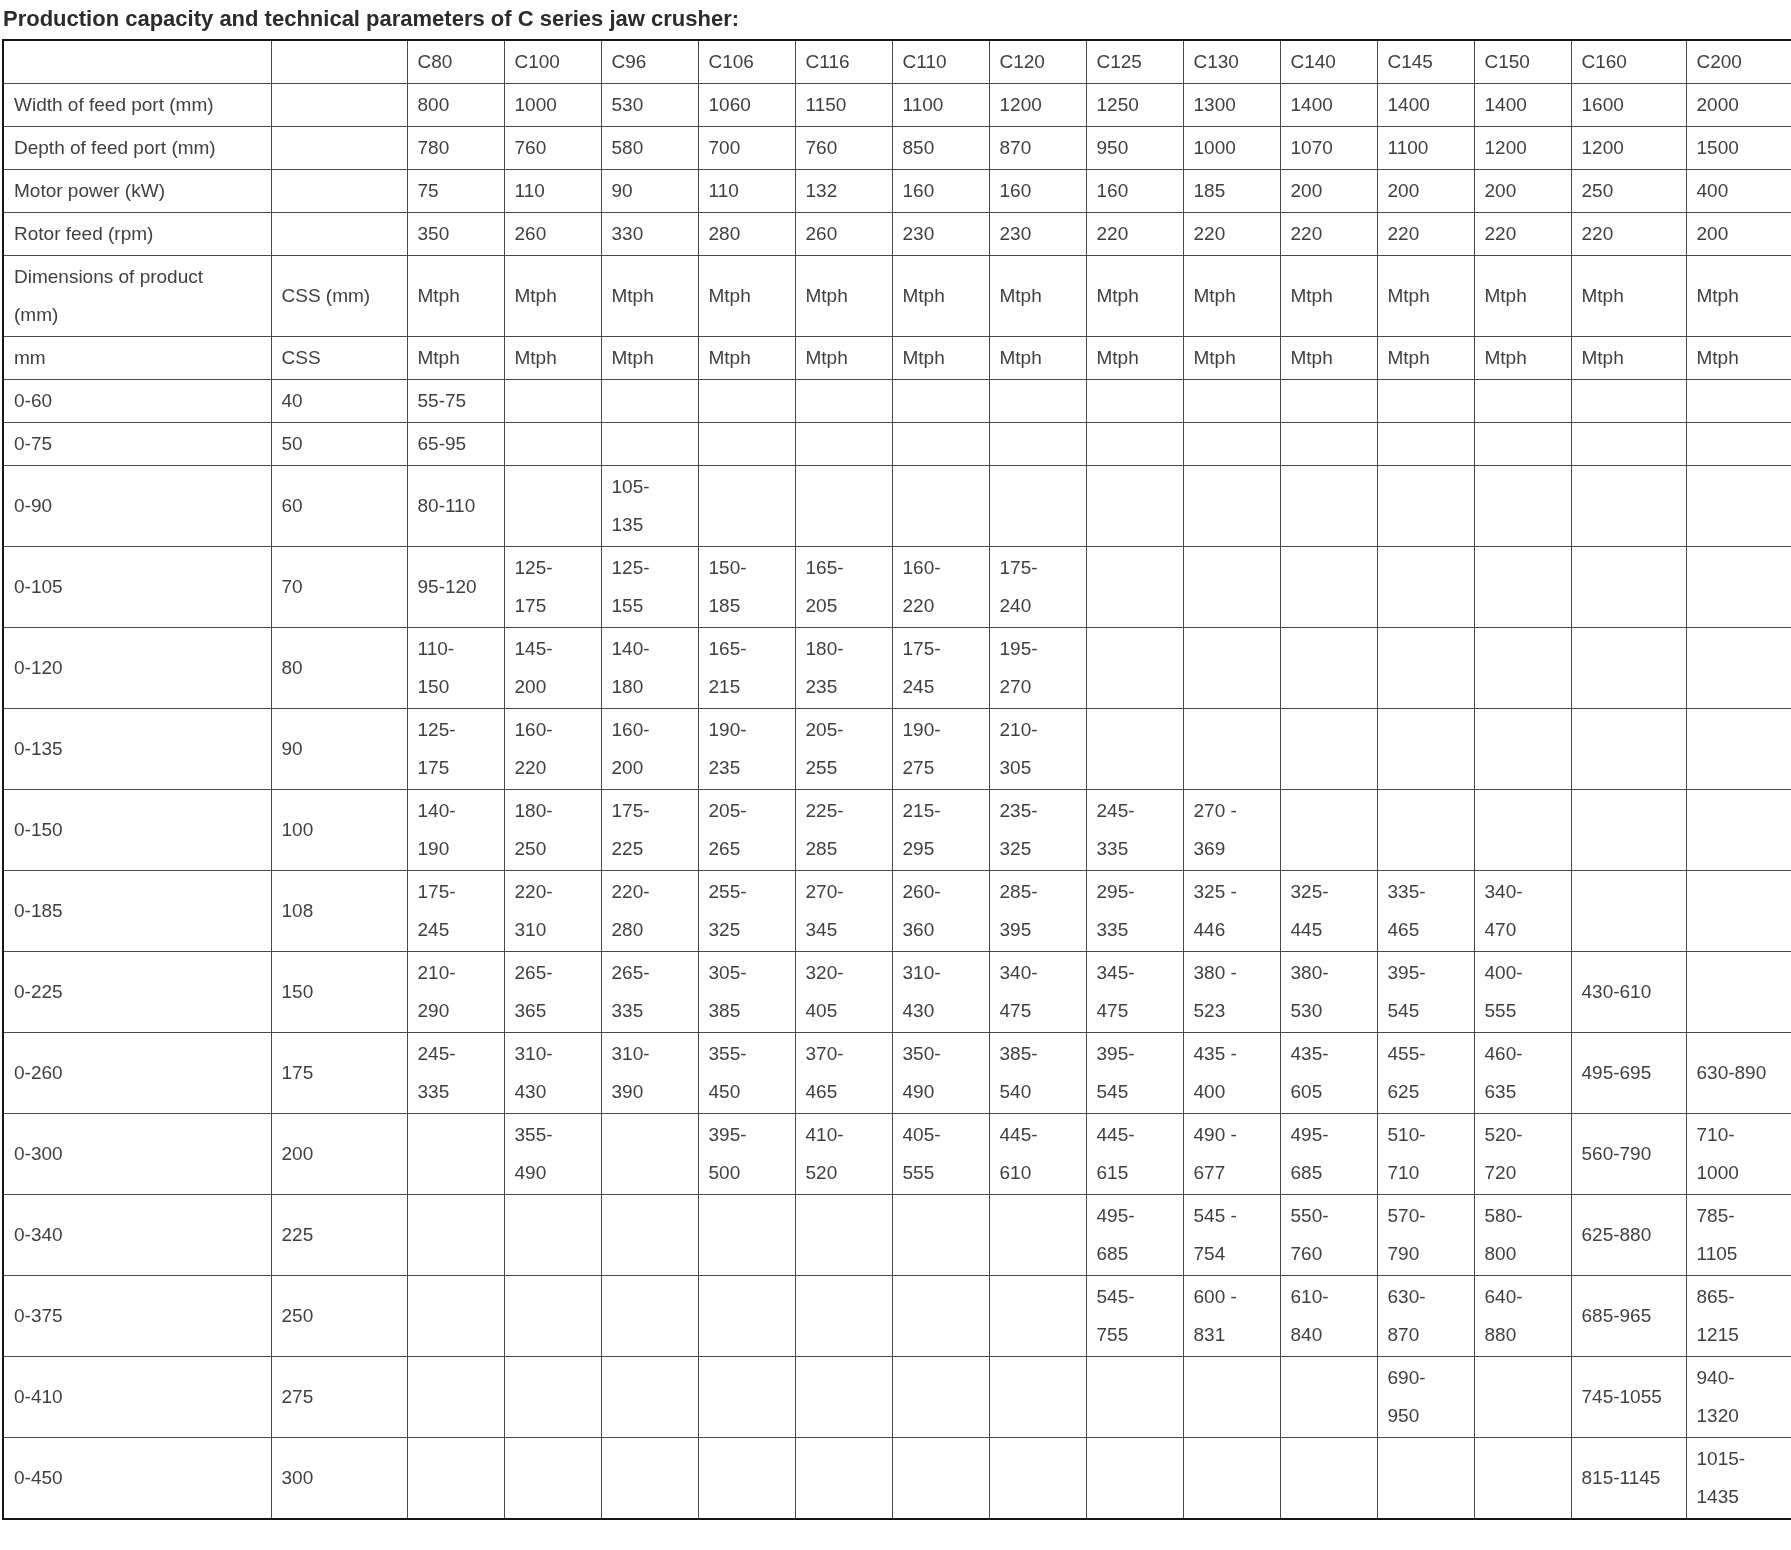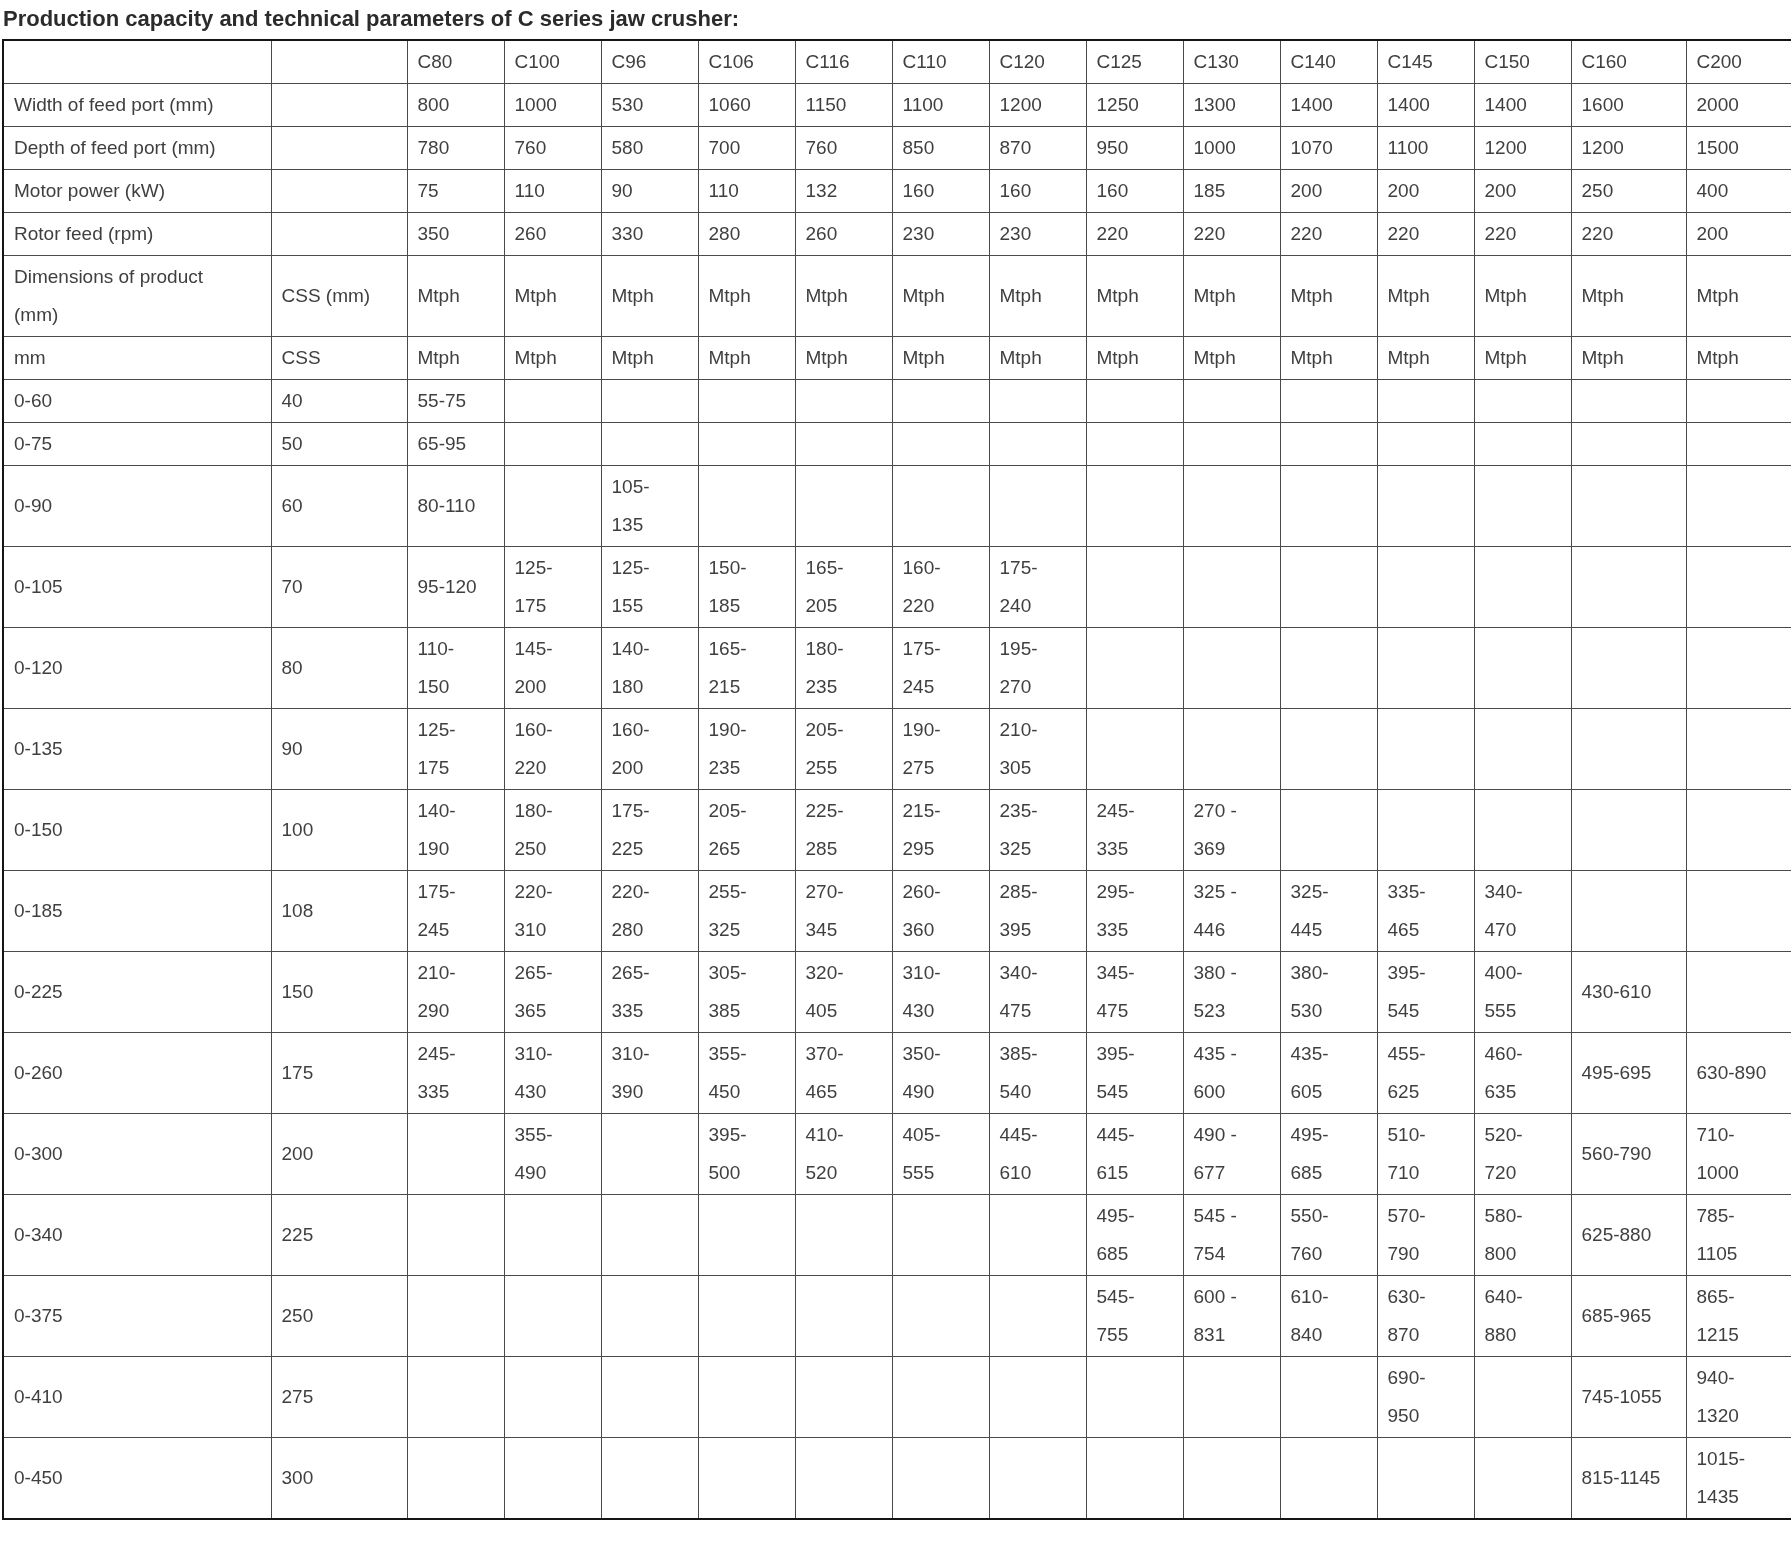--- a/index.html
+++ b/index.html
@@ -429,21 +429,21 @@
 450</td>
           <td>370-
 465</td>
           <td>350-
 490</td>
           <td>385-
 540</td>
           <td>395-
 545</td>
           <td>435 -
-600</td>
+400</td>
           <td>435-
 605</td>
           <td>455-
 625</td>
           <td>460-
 635</td>
           <td>495-695</td>
           <td>630-890</td>
         </tr>
         <tr>

